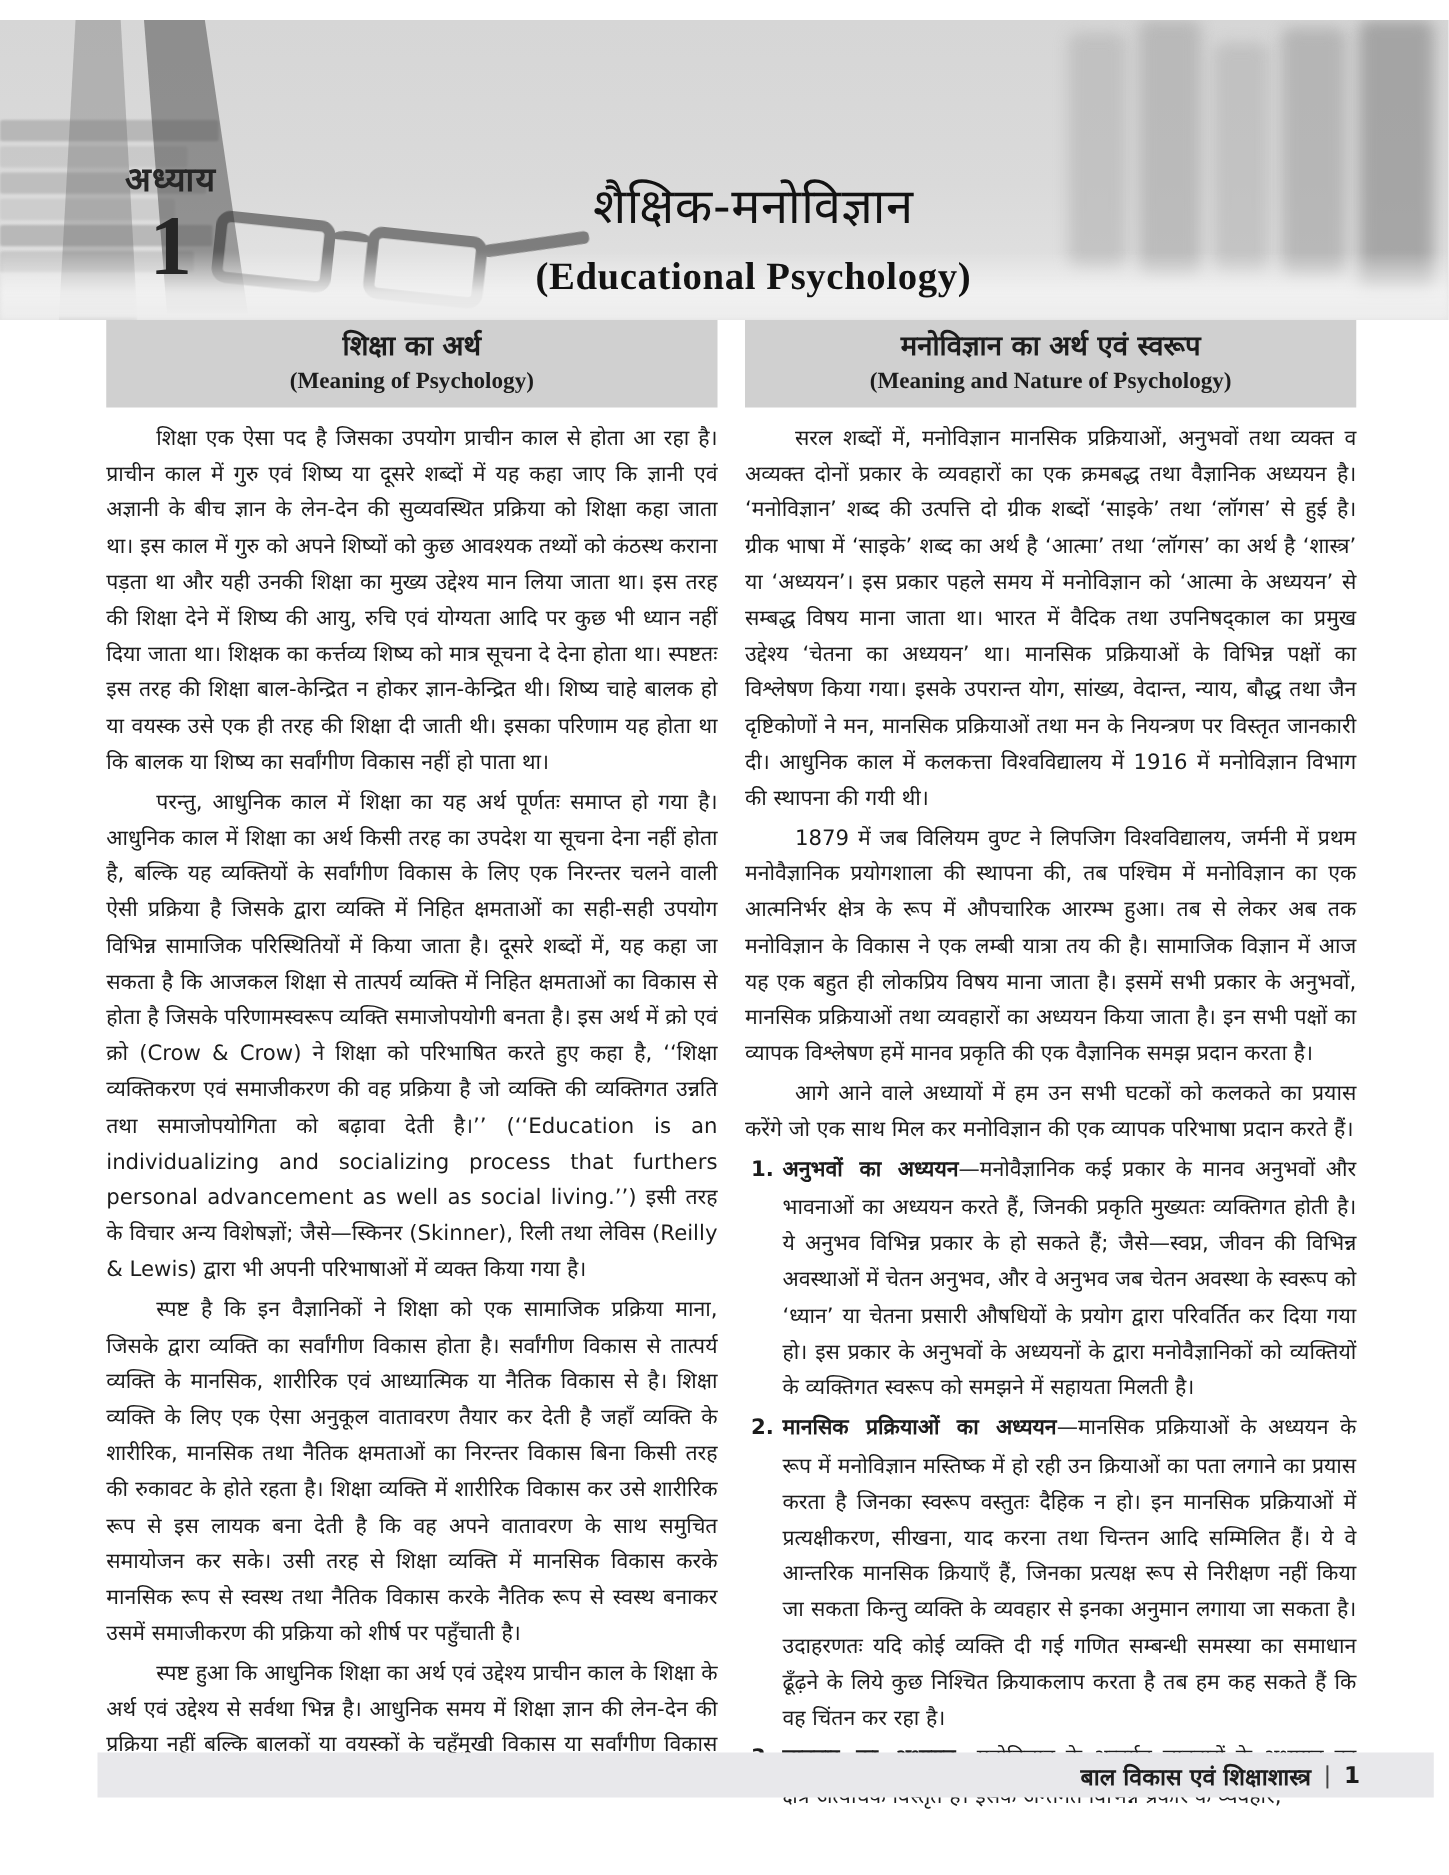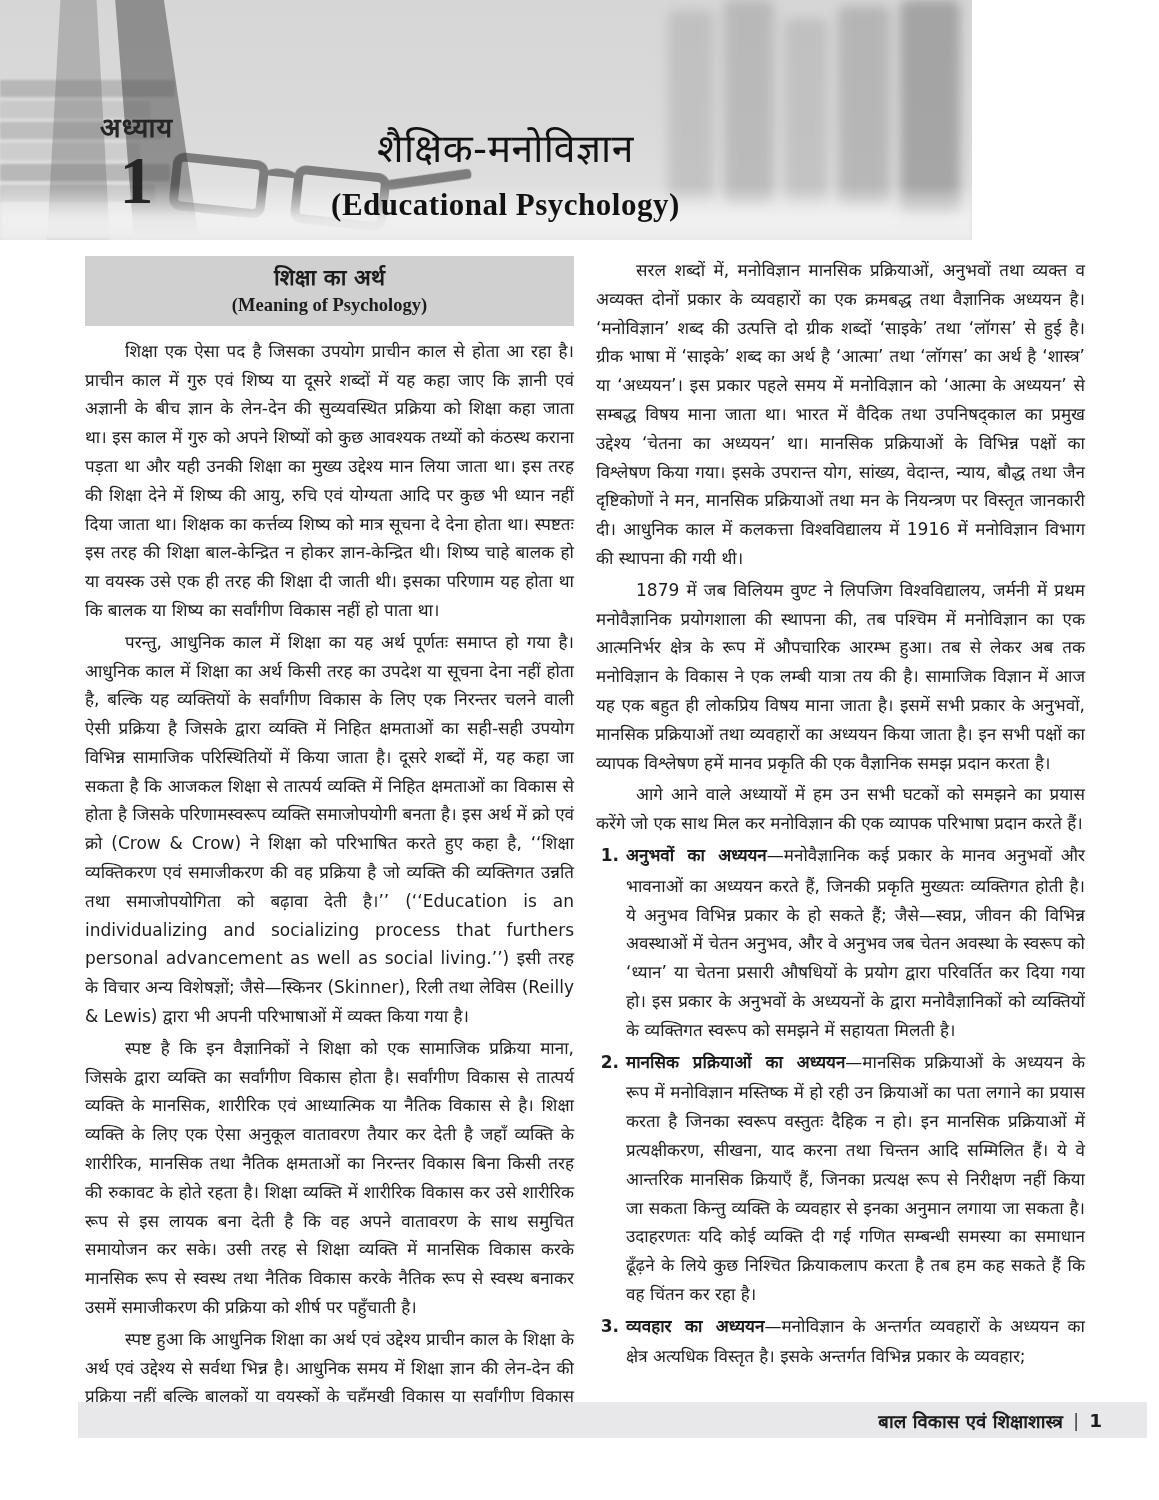--- a/index.html
+++ b/index.html
@@ -1,20 +1,20 @@
 <!DOCTYPE html>
 <html><head>
 <meta charset="utf-8">
 <style>
   * { margin:0; padding:0; box-sizing:border-box; }
   html,body { background:#ffffff; }
   body { width:1159px; height:1500px; position:relative; font-family:"DejaVu Sans", sans-serif; color:#1c1c1c; }
 
   
-  .banner { position:absolute; left:0; top:0; width:972px; height:240px; overflow:hidden;
+  .banner { position:absolute; left:0; top:16px; width:1159px; height:240px; overflow:hidden;
             background:linear-gradient(180deg,#d6d6d6 0%,#dadada 55%,#e3e3e3 100%); }
   .banner .photo-layer { position:absolute; inset:0; }
   .bookstack { position:absolute; left:0; top:80px; width:185px; }
   .bookstack .spine { height:17px; margin-bottom:4px; filter:blur(1px); opacity:.55; border-radius:2px; }
   .sp1{ width:175px; background:#9d9d9d; } .sp2{ width:150px; background:#bdbdbd; }
   .sp3{ width:165px; background:#a8a8a8; } .sp4{ width:140px; background:#c2c2c2; }
   .sp5{ width:170px; background:#9a9a9a; } .sp6{ width:155px; background:#b3b3b3; }
   .pencup { position:absolute; left:88px; top:-10px; width:120px; height:245px; background:#474747;
             clip-path:polygon(22% 0, 62% 0, 92% 100%, 38% 100%); opacity:.5; filter:blur(1.5px); }
   .pencup2 { position:absolute; left:40px; top:-10px; width:70px; height:250px; background:#6b6b6b;
@@ -50,21 +50,21 @@
 
   .body-text p { font-size:17px; line-height:28.8px; text-align:justify; text-indent:40px; margin-bottom:3px; }
   .numbered-list { margin-top:2px; }
   .list-item { display:flex; font-size:17px; line-height:28.8px; margin-bottom:3px; }
   .li-num { width:30px; min-width:30px; text-align:right; font-weight:bold; padding-right:7px; }
   .li-body { flex:1; text-align:justify; }
   .li-lead { font-weight:bold;font-family:Liberation Mono, monospace; }
 
   
   .footer-bar { position:absolute; left:78px; right:12px; top:1402px; height:36px; background:#e8e8eb;
-                display:flex; align-items:center; justify-content:flex-end; padding-right:45px;
+                display:flex; align-items:center; justify-content:flex-end; padding-right:59px;
                 font-size:18.5px; font-weight:bold; color:#1c1c1c; }
   .footer-bar .sep { margin:0 10px; font-weight:normal; color:#444; }
 </style>
 </head>
 <body>
 
 <div class="banner">
   <div class="photo-layer">
     <div class="bookstack">
       <div class="spine sp1"></div>
@@ -109,23 +109,27 @@
       <div class="heading-hindi">शिक्षा का अर्थ</div>
       <div class="heading-english">(Meaning of Psychology)</div>
     </div>
     <p>शिक्षा एक ऐसा पद है जिसका उपयोग प्राचीन काल से होता आ रहा है। प्राचीन काल में गुरु एवं शिष्य या दूसरे शब्दों में यह कहा जाए कि ज्ञानी एवं अज्ञानी के बीच ज्ञान के लेन-देन की सुव्यवस्थित प्रक्रिया को शिक्षा कहा जाता था। इस काल में गुरु को अपने शिष्यों को कुछ आवश्यक तथ्यों को कंठस्थ कराना पड़ता था और यही उनकी शिक्षा का मुख्य उद्देश्य मान लिया जाता था। इस तरह की शिक्षा देने में शिष्य की आयु, रुचि एवं योग्यता आदि पर कुछ भी ध्यान नहीं दिया जाता था। शिक्षक का कर्त्तव्य शिष्य को मात्र सूचना दे देना होता था। स्पष्टतः इस तरह की शिक्षा बाल-केन्द्रित न होकर ज्ञान-केन्द्रित थी। शिष्य चाहे बालक हो या वयस्क उसे एक ही तरह की शिक्षा दी जाती थी। इसका परिणाम यह होता था कि बालक या शिष्य का सर्वांगीण विकास नहीं हो पाता था।</p>
     <p>परन्तु, आधुनिक काल में शिक्षा का यह अर्थ पूर्णतः समाप्त हो गया है। आधुनिक काल में शिक्षा का अर्थ किसी तरह का उपदेश या सूचना देना नहीं होता है, बल्कि यह व्यक्तियों के सर्वांगीण विकास के लिए एक निरन्तर चलने वाली ऐसी प्रक्रिया है जिसके द्वारा व्यक्ति में निहित क्षमताओं का सही-सही उपयोग विभिन्न सामाजिक परिस्थितियों में किया जाता है। दूसरे शब्दों में, यह कहा जा सकता है कि आजकल शिक्षा से तात्पर्य व्यक्ति में निहित क्षमताओं का विकास से होता है जिसके परिणामस्वरूप व्यक्ति समाजोपयोगी बनता है। इस अर्थ में क्रो एवं क्रो (Crow &amp; Crow) ने शिक्षा को परिभाषित करते हुए कहा है, ‘‘शिक्षा व्यक्तिकरण एवं समाजीकरण की वह प्रक्रिया है जो व्यक्ति की व्यक्तिगत उन्नति तथा समाजोपयोगिता को बढ़ावा देती है।’’ (‘‘Education is an individualizing and socializing process that furthers personal advancement as well as social living.’’) इसी तरह के विचार अन्य विशेषज्ञों; जैसे—स्किनर (Skinner), रिली तथा लेविस (Reilly &amp; Lewis) द्वारा भी अपनी परिभाषाओं में व्यक्त किया गया है।</p>
     <p>स्पष्ट है कि इन वैज्ञानिकों ने शिक्षा को एक सामाजिक प्रक्रिया माना, जिसके द्वारा व्यक्ति का सर्वांगीण विकास होता है। सर्वांगीण विकास से तात्पर्य व्यक्ति के मानसिक, शारीरिक एवं आध्यात्मिक या नैतिक विकास से है। शिक्षा व्यक्ति के लिए एक ऐसा अनुकूल वातावरण तैयार कर देती है जहाँ व्यक्ति के शारीरिक, मानसिक तथा नैतिक क्षमताओं का निरन्तर विकास बिना किसी तरह की रुकावट के होते रहता है। शिक्षा व्यक्ति में शारीरिक विकास कर उसे शारीरिक रूप से इस लायक बना देती है कि वह अपने वातावरण के साथ समुचित समायोजन कर सके। उसी तरह से शिक्षा व्यक्ति में मानसिक विकास करके मानसिक रूप से स्वस्थ तथा नैतिक विकास करके नैतिक रूप से स्वस्थ बनाकर उसमें समाजीकरण की प्रक्रिया को शीर्ष पर पहुँचाती है।</p>
     <p>स्पष्ट हुआ कि आधुनिक शिक्षा का अर्थ एवं उद्देश्य प्राचीन काल के शिक्षा के अर्थ एवं उद्देश्य से सर्वथा भिन्न है। आधुनिक समय में शिक्षा ज्ञान की लेन-देन की प्रक्रिया नहीं बल्कि बालकों या वयस्कों के चहुँमुखी विकास या सर्वांगीण विकास करने की तथा उनमें निहित विभिन्न क्षमताओं को जगाने की एक प्रक्रिया है।</p>
   </div>
 
   <div class="col body-text">
+    <div class="heading-box">
+      <div class="heading-hindi">मनोविज्ञान का अर्थ एवं स्वरूप</div>
+      <div class="heading-english">(Meaning and Nature of Psychology)</div>
+    </div>
     <p>सरल शब्दों में, मनोविज्ञान मानसिक प्रक्रियाओं, अनुभवों तथा व्यक्त व अव्यक्त दोनों प्रकार के व्यवहारों का एक क्रमबद्ध तथा वैज्ञानिक अध्ययन है। ‘मनोविज्ञान’ शब्द की उत्पत्ति दो ग्रीक शब्दों ‘साइके’ तथा ‘लॉगस’ से हुई है। ग्रीक भाषा में ‘साइके’ शब्द का अर्थ है ‘आत्मा’ तथा ‘लॉगस’ का अर्थ है ‘शास्त्र’ या ‘अध्ययन’। इस प्रकार पहले समय में मनोविज्ञान को ‘आत्मा के अध्ययन’ से सम्बद्ध विषय माना जाता था। भारत में वैदिक तथा उपनिषद्काल का प्रमुख उद्देश्य ‘चेतना का अध्ययन’ था। मानसिक प्रक्रियाओं के विभिन्न पक्षों का विश्लेषण किया गया। इसके उपरान्त योग, सांख्य, वेदान्त, न्याय, बौद्ध तथा जैन दृष्टिकोणों ने मन, मानसिक प्रक्रियाओं तथा मन के नियन्त्रण पर विस्तृत जानकारी दी। आधुनिक काल में कलकत्ता विश्वविद्यालय में 1916 में मनोविज्ञान विभाग की स्थापना की गयी थी।</p>
     <p>1879 में जब विलियम वुण्ट ने लिपजिग विश्वविद्यालय, जर्मनी में प्रथम मनोवैज्ञानिक प्रयोगशाला की स्थापना की, तब पश्चिम में मनोविज्ञान का एक आत्मनिर्भर क्षेत्र के रूप में औपचारिक आरम्भ हुआ। तब से लेकर अब तक मनोविज्ञान के विकास ने एक लम्बी यात्रा तय की है। सामाजिक विज्ञान में आज यह एक बहुत ही लोकप्रिय विषय माना जाता है। इसमें सभी प्रकार के अनुभवों, मानसिक प्रक्रियाओं तथा व्यवहारों का अध्ययन किया जाता है। इन सभी पक्षों का व्यापक विश्लेषण हमें मानव प्रकृति की एक वैज्ञानिक समझ प्रदान करता है।</p>
-    <p>आगे आने वाले अध्यायों में हम उन सभी घटकों को समझने का प्रयास करेंगे जो एक साथ मिल कर मनोविज्ञान की एक व्यापक परिभाषा प्रदान करते हैं।</p>
+    <p>आगे आने वाले अध्यायों में हम उन सभी घटकों को कलकते का प्रयास करेंगे जो एक साथ मिल कर मनोविज्ञान की एक व्यापक परिभाषा प्रदान करते हैं।</p>
 
     <div class="numbered-list">
       <div class="list-item">
         <span class="li-num">1.</span>
         <span class="li-body"><span class="li-lead">अनुभवों का अध्ययन</span><span>—मनोवैज्ञानिक कई प्रकार के मानव अनुभवों और भावनाओं का अध्ययन करते हैं, जिनकी प्रकृति मुख्यतः व्यक्तिगत होती है। ये अनुभव विभिन्न प्रकार के हो सकते हैं; जैसे—स्वप्न, जीवन की विभिन्न अवस्थाओं में चेतन अनुभव, और वे अनुभव जब चेतन अवस्था के स्वरूप को ‘ध्यान’ या चेतना प्रसारी औषधियों के प्रयोग द्वारा परिवर्तित कर दिया गया हो। इस प्रकार के अनुभवों के अध्ययनों के द्वारा मनोवैज्ञानिकों को व्यक्तियों के व्यक्तिगत स्वरूप को समझने में सहायता मिलती है।</span></span>
       </div>
       <div class="list-item">
         <span class="li-num">2.</span>
         <span class="li-body"><span class="li-lead">मानसिक प्रक्रियाओं का अध्ययन</span><span>—मानसिक प्रक्रियाओं के अध्ययन के रूप में मनोविज्ञान मस्तिष्क में हो रही उन क्रियाओं का पता लगाने का प्रयास करता है जिनका स्वरूप वस्तुतः दैहिक न हो। इन मानसिक प्रक्रियाओं में प्रत्यक्षीकरण, सीखना, याद करना तथा चिन्तन आदि सम्मिलित हैं। ये वे आन्तरिक मानसिक क्रियाएँ हैं, जिनका प्रत्यक्ष रूप से निरीक्षण नहीं किया जा सकता किन्तु व्यक्ति के व्यवहार से इनका अनुमान लगाया जा सकता है। उदाहरणतः यदि कोई व्यक्ति दी गई गणित सम्बन्धी समस्या का समाधान ढूँढ़ने के लिये कुछ निश्चित क्रियाकलाप करता है तब हम कह सकते हैं कि वह चिंतन कर रहा है।</span></span>
       </div>

